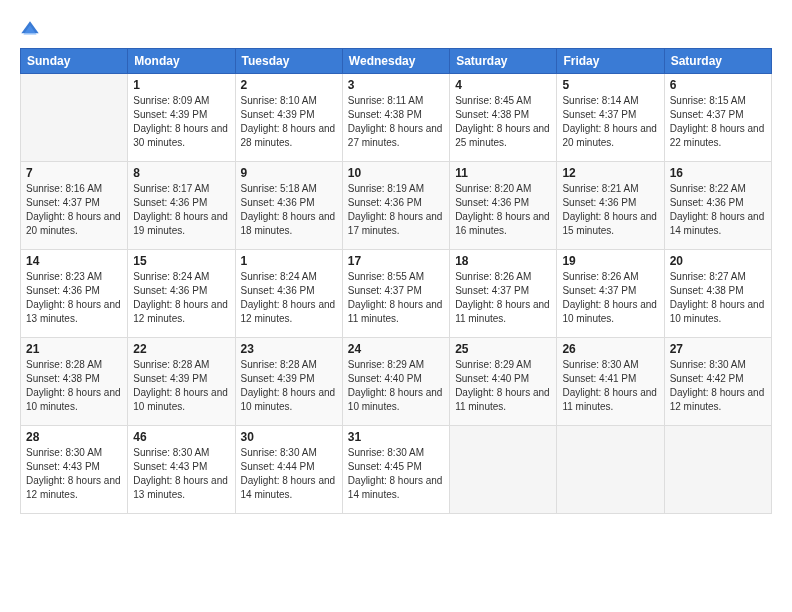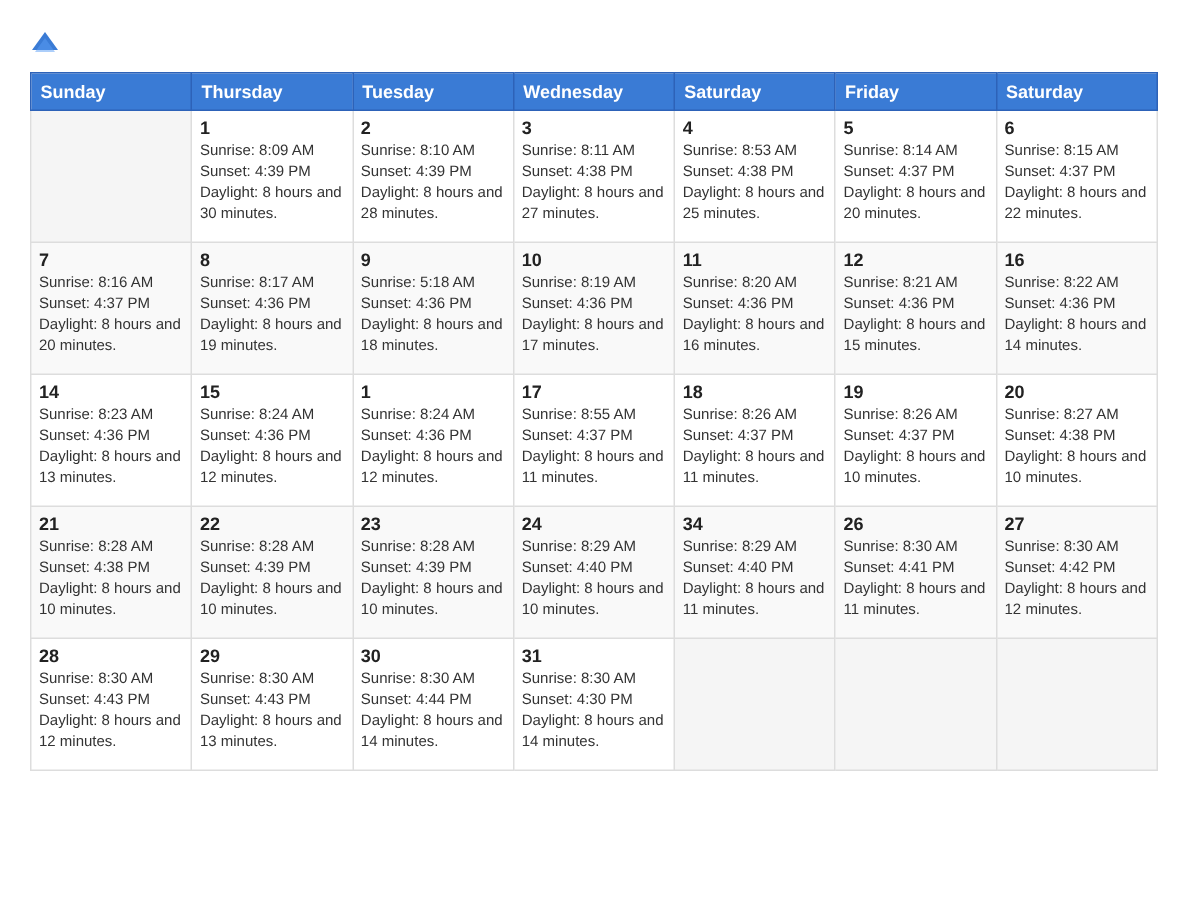--- a/index.html
+++ b/index.html
@@ -112,21 +112,21 @@
     <div class="title-section">
       <div class="month-title"></div>
       <div class="location"></div>
     </div>
   </div>
 
   <table class="calendar">
     <thead>
       <tr>
       <th>Sunday</th>
-          <th>Thursday</th>
+          <th>Monday</th>
           <th>Tuesday</th>
           <th>Wednesday</th>
           <th>Saturday</th>
           <th>Friday</th>
           <th>Saturday</th>
         </tr>
     </thead>
     <tbody id="calendar-body">
     <tr>
           <td class="empty-cell"></td>
@@ -150,21 +150,21 @@
         <span class="day-number">3</span>
         <div class="day-info">
           <span>Sunrise: 8:11 AM</span><br>
           <span>Sunset: 4:38 PM</span><br>
           <span>Daylight: 8 hours and 27 minutes.</span>
         </div>
       </td>
           <td>
         <span class="day-number">4</span>
         <div class="day-info">
-          <span>Sunrise: 8:53 AM</span><br>
+          <span>Sunrise: 8:45 AM</span><br>
           <span>Sunset: 4:38 PM</span><br>
           <span>Daylight: 8 hours and 25 minutes.</span>
         </div>
       </td>
           <td>
         <span class="day-number">5</span>
         <div class="day-info">
           <span>Sunrise: 8:14 AM</span><br>
           <span>Sunset: 4:37 PM</span><br>
           <span>Daylight: 8 hours and 20 minutes.</span>
@@ -322,21 +322,21 @@
       </td>
           <td>
         <span class="day-number">24</span>
         <div class="day-info">
           <span>Sunrise: 8:29 AM</span><br>
           <span>Sunset: 4:40 PM</span><br>
           <span>Daylight: 8 hours and 10 minutes.</span>
         </div>
       </td>
           <td>
-        <span class="day-number">34</span>
+        <span class="day-number">25</span>
         <div class="day-info">
           <span>Sunrise: 8:29 AM</span><br>
           <span>Sunset: 4:40 PM</span><br>
           <span>Daylight: 8 hours and 11 minutes.</span>
         </div>
       </td>
           <td>
         <span class="day-number">26</span>
         <div class="day-info">
           <span>Sunrise: 8:30 AM</span><br>
@@ -356,40 +356,40 @@
         <tr>
           <td>
         <span class="day-number">28</span>
         <div class="day-info">
           <span>Sunrise: 8:30 AM</span><br>
           <span>Sunset: 4:43 PM</span><br>
           <span>Daylight: 8 hours and 12 minutes.</span>
         </div>
       </td>
           <td>
-        <span class="day-number">29</span>
+        <span class="day-number">46</span>
         <div class="day-info">
           <span>Sunrise: 8:30 AM</span><br>
           <span>Sunset: 4:43 PM</span><br>
           <span>Daylight: 8 hours and 13 minutes.</span>
         </div>
       </td>
           <td>
         <span class="day-number">30</span>
         <div class="day-info">
           <span>Sunrise: 8:30 AM</span><br>
           <span>Sunset: 4:44 PM</span><br>
           <span>Daylight: 8 hours and 14 minutes.</span>
         </div>
       </td>
           <td>
         <span class="day-number">31</span>
         <div class="day-info">
           <span>Sunrise: 8:30 AM</span><br>
-          <span>Sunset: 4:30 PM</span><br>
+          <span>Sunset: 4:45 PM</span><br>
           <span>Daylight: 8 hours and 14 minutes.</span>
         </div>
       </td>
           <td class="empty-cell"></td>
           <td class="empty-cell"></td>
           <td class="empty-cell"></td>
         </tr>
       </tbody>
   </table>
 </div>

